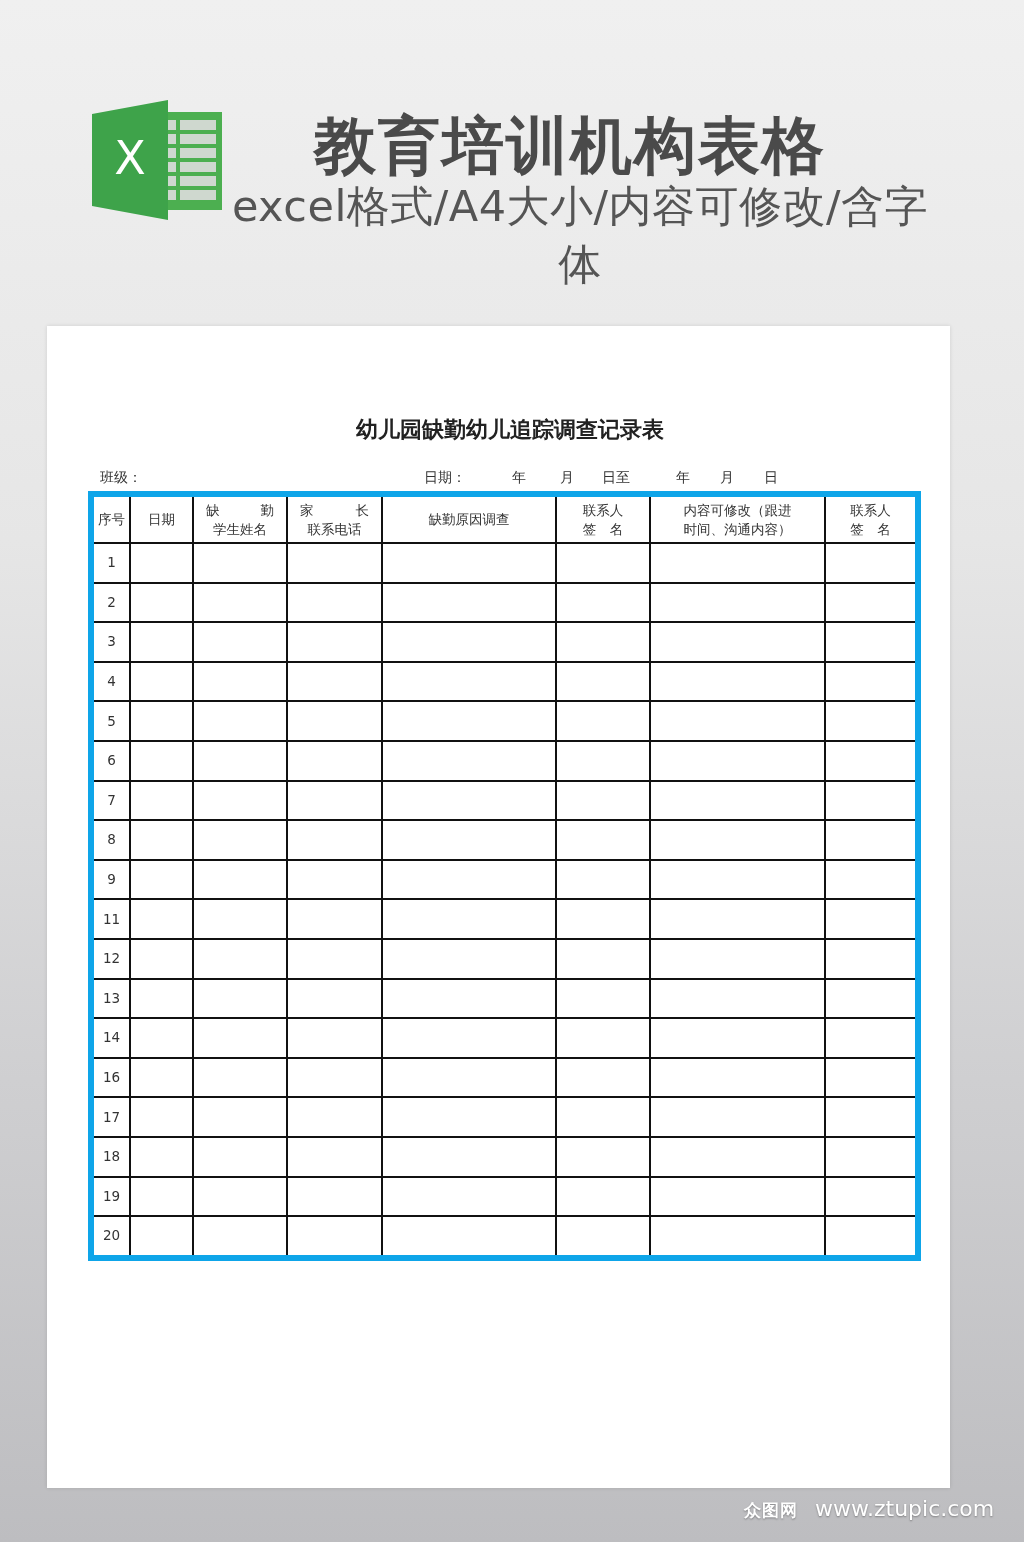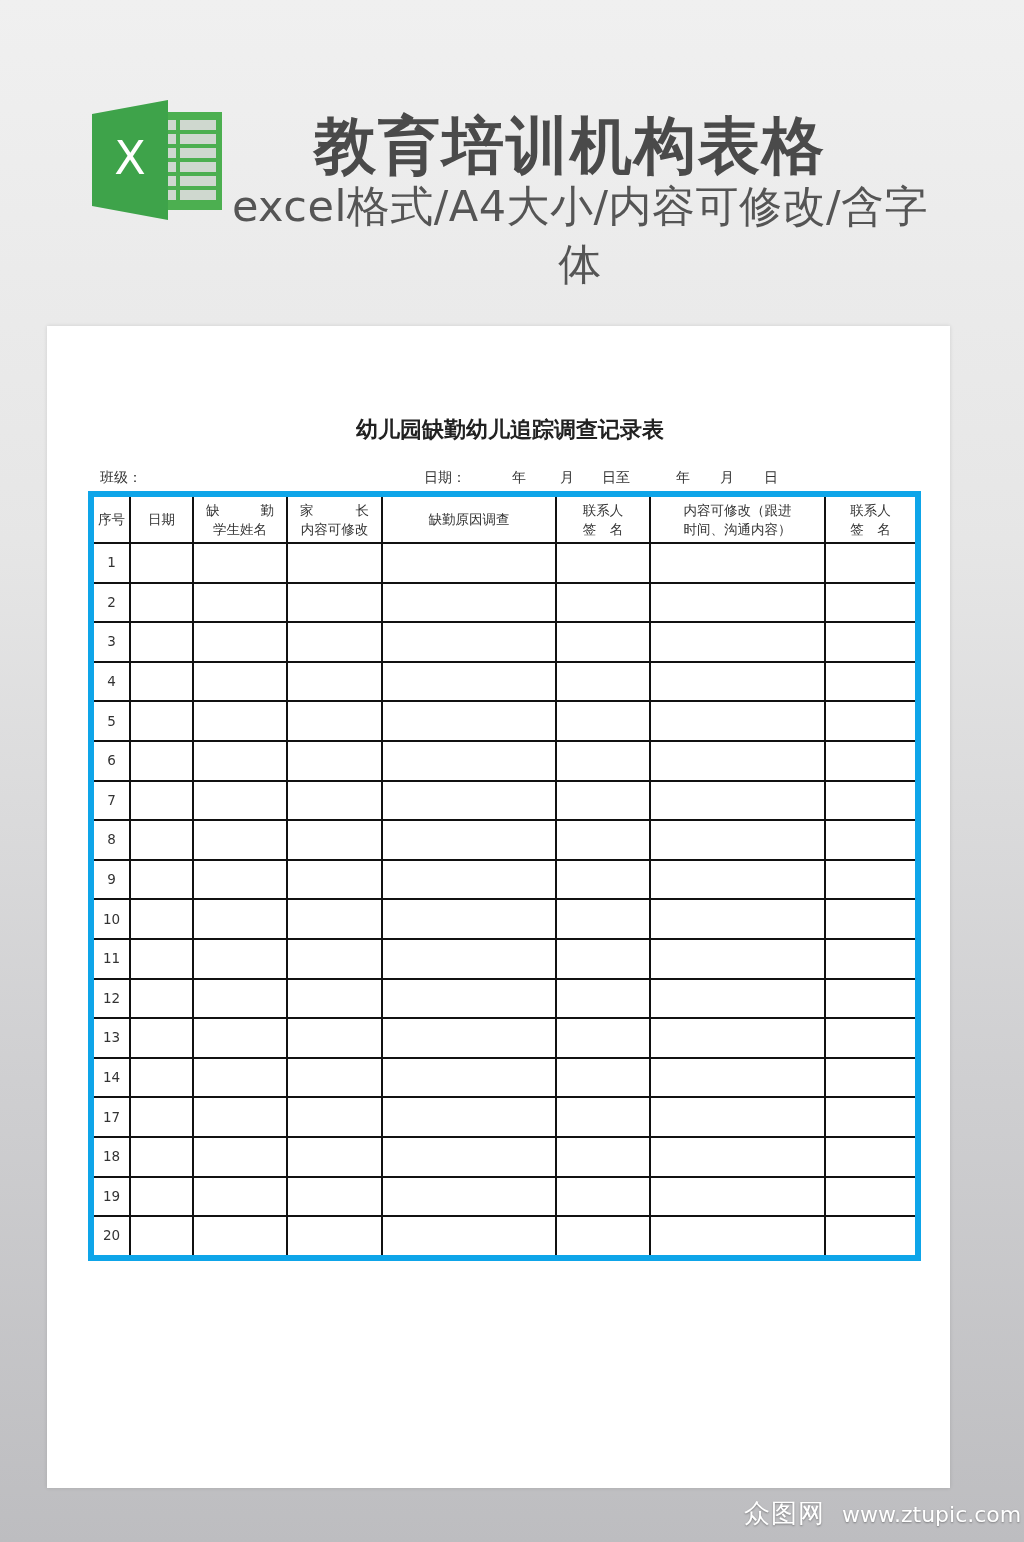--- a/index.html
+++ b/index.html
@@ -36,21 +36,21 @@
     font-weight:normal; color:#333; font-size:13.5px; line-height:19px;
   }
   table.grid th { height:45px; }
   table.grid td { height:37.6px; }
   td.num { font-size:13px; color:#222; }
   .hdr-spread { display:flex; justify-content:space-between; padding:0 12px; }
   .watermark {
     position:absolute; left:744px; top:1496px; font-size:22px; color:#fff;
     text-shadow: 0 1px 2px rgba(0,0,0,0.35);
   }
-  .watermark .brand { font-weight:normal; font-size:26px; margin-right:10px; letter-spacing:1px; }
+  .watermark .brand { font-weight:bold; font-size:17px; margin-right:10px; letter-spacing:1px; }
 </style>
 </head>
 <body>
 
 <svg class="logo" viewBox="0 0 140 120">
   <rect x="70" y="12" width="64" height="98" fill="#4caf50"></rect>
   <g fill="#cfd8cf">
     <rect x="78" y="20" width="10" height="10"></rect>
       <rect x="92" y="20" width="36" height="10"></rect>
     <rect x="78" y="34" width="10" height="10"></rect>
@@ -106,21 +106,21 @@
             <span>缺</span>
             <span>勤</span>
           </div>
         <div>学生姓名</div>
       </th>
       <th>
         <div class="hdr-spread">
             <span>家</span>
             <span>长</span>
           </div>
-        <div>内容可修改</div>
+        <div>联系电话</div>
       </th>
       <th><span>缺勤原因调查</span></th>
       <th>
         <div>联系人</div>
         <div>签　名</div>
       </th>
       <th>
         <div>内容可修改（跟进</div>
         <div>时间、沟通内容）</div>
       </th>
@@ -215,30 +215,20 @@
         <td class="num">9</td>
         <td></td>
         <td></td>
         <td></td>
         <td></td>
         <td></td>
         <td></td>
         <td></td>
       </tr>
       <tr>
-        <td class="num">10</td>
-        <td></td>
-        <td></td>
-        <td></td>
-        <td></td>
-        <td></td>
-        <td></td>
-        <td></td>
-      </tr>
-      <tr>
         <td class="num">11</td>
         <td></td>
         <td></td>
         <td></td>
         <td></td>
         <td></td>
         <td></td>
         <td></td>
       </tr>
       <tr>
@@ -256,20 +246,30 @@
         <td></td>
         <td></td>
         <td></td>
         <td></td>
         <td></td>
         <td></td>
         <td></td>
       </tr>
       <tr>
         <td class="num">14</td>
+        <td></td>
+        <td></td>
+        <td></td>
+        <td></td>
+        <td></td>
+        <td></td>
+        <td></td>
+      </tr>
+      <tr>
+        <td class="num">16</td>
         <td></td>
         <td></td>
         <td></td>
         <td></td>
         <td></td>
         <td></td>
         <td></td>
       </tr>
       <tr>
         <td class="num">17</td>

